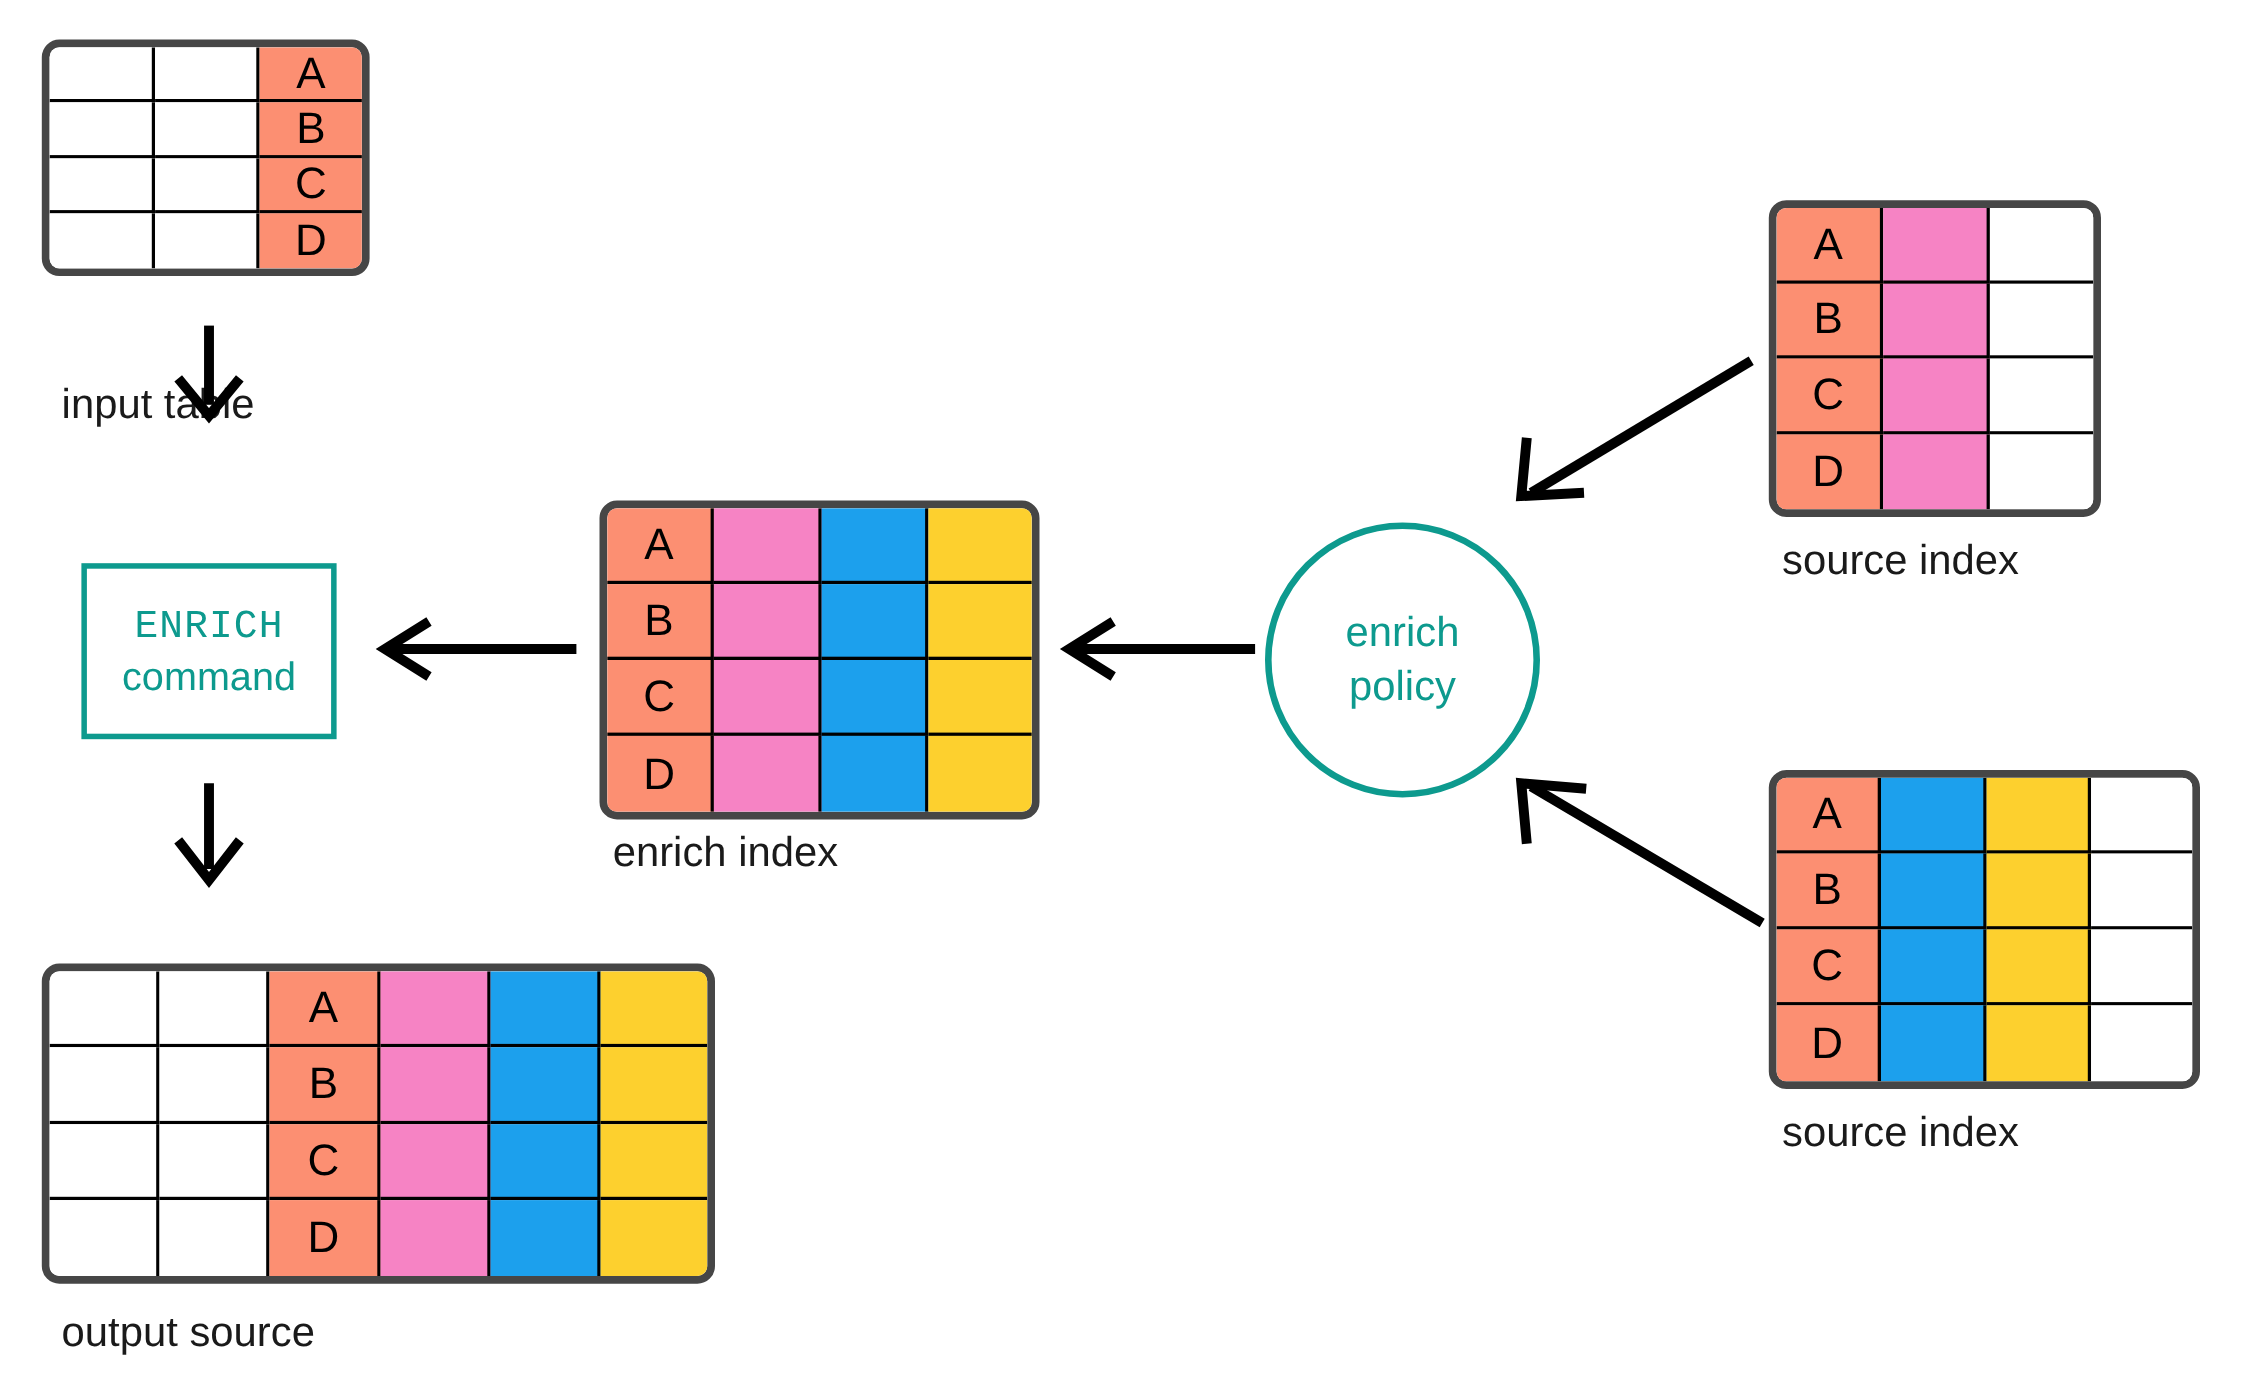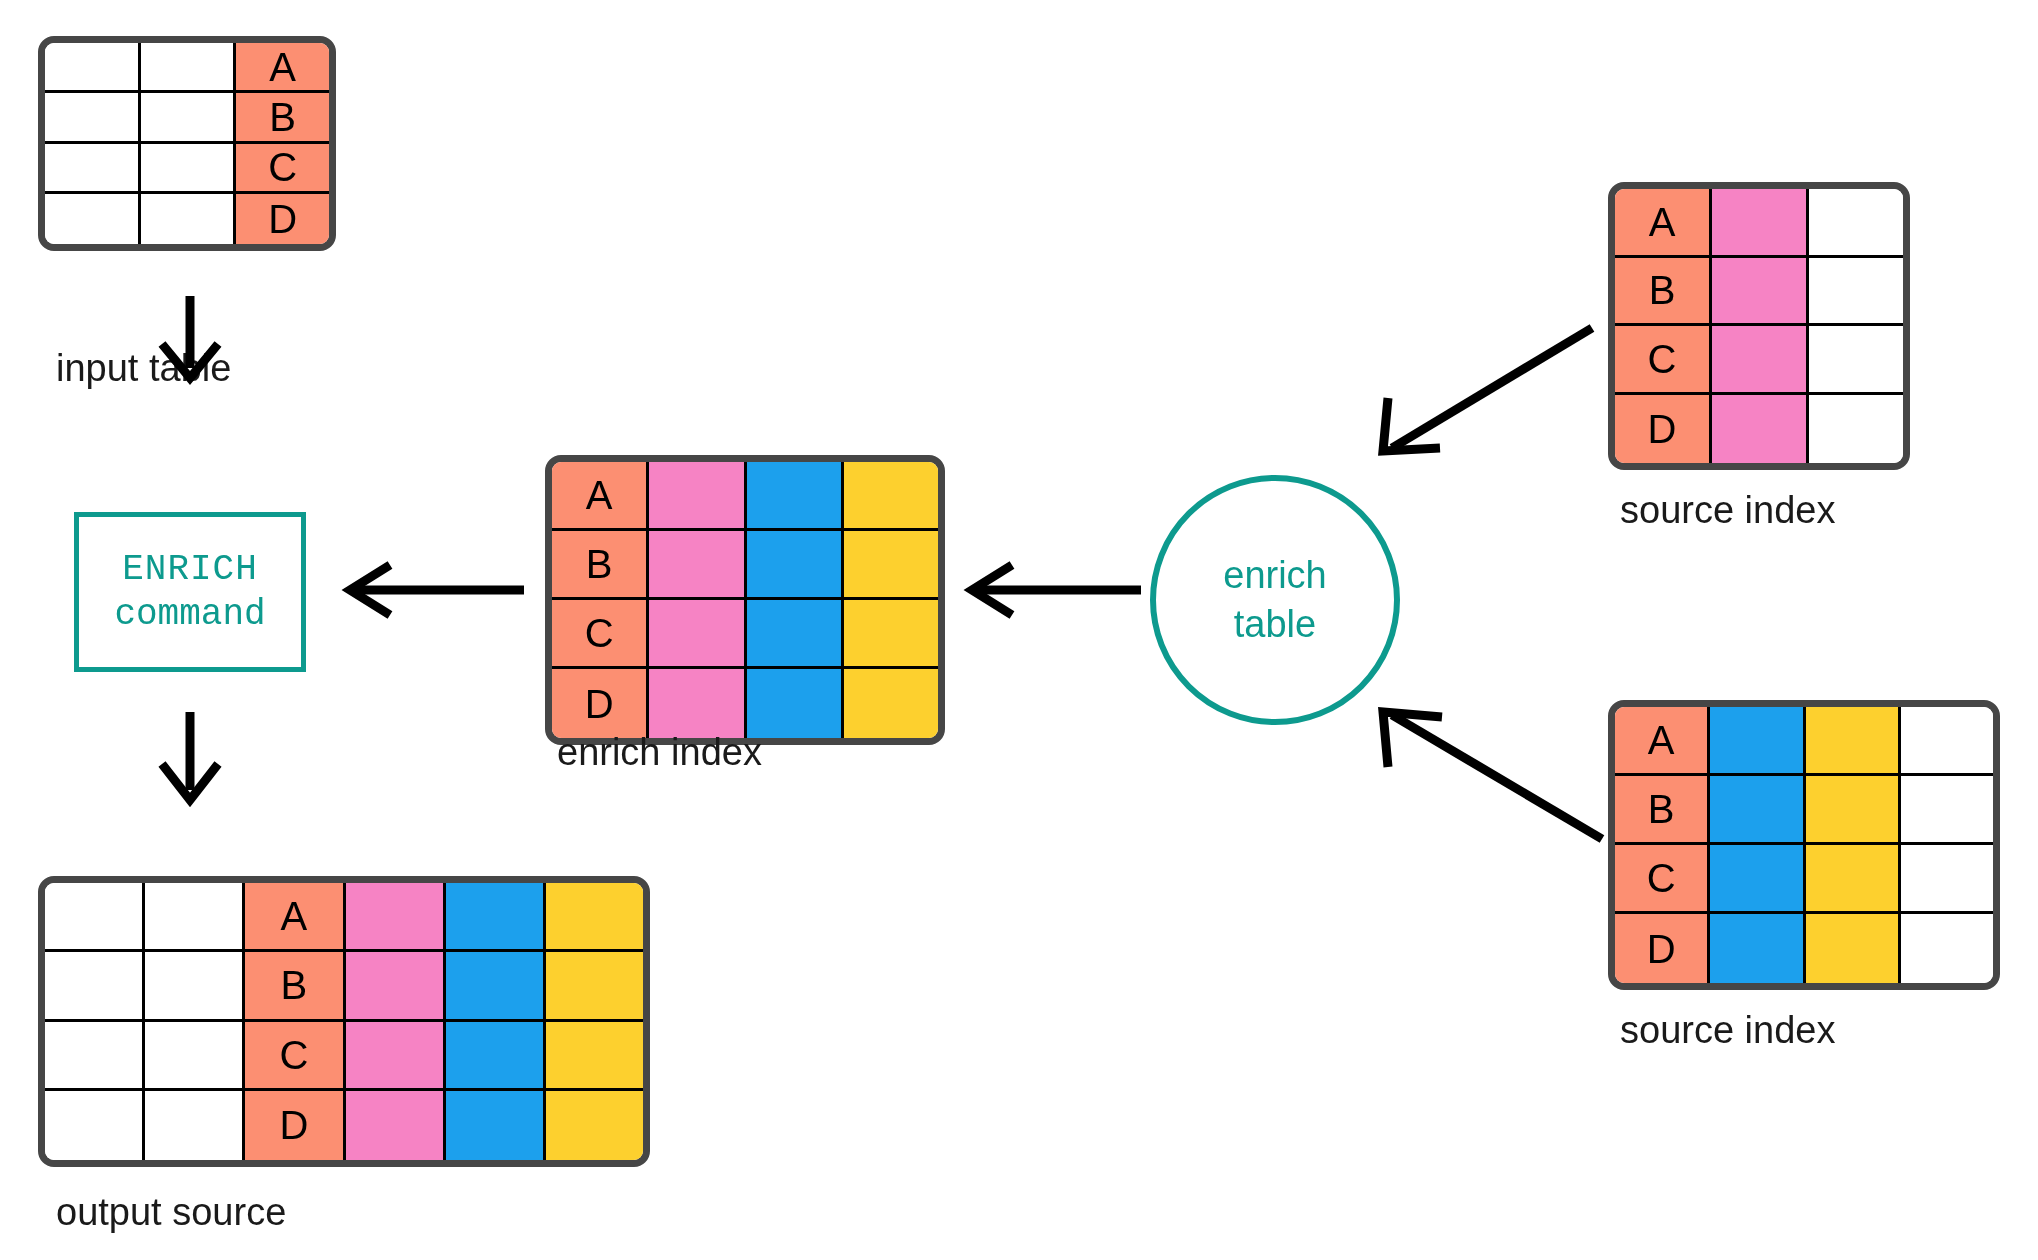--- a/index.html
+++ b/index.html
@@ -73,21 +73,21 @@
     justify-content: center;
     color: #0d9a8e;
   }
   .cmd-mono {
     font-family: "Liberation Mono", monospace;
     font-size: 36px;
     line-height: 1.25;
     letter-spacing: 1px;
   }
   .cmd-sans {
-    font-family: Liberation Mono, monospace;
+    font-family: Liberation Sans, sans-serif;
     font-size: 36px;
     line-height: 1.25;
   }
 
   
   .policy-circle {
     position: absolute;
     box-sizing: border-box;
     border: 6px solid #0d9a8e;
     border-radius: 50%;
@@ -217,30 +217,30 @@
         <div class="tcell" style="background: rgb(28, 160, 237);"></div>
         <div class="tcell" style="background: rgb(253, 208, 46);"></div>
       </div>
       <div class="trow">
         <div class="tcell" style="background: rgb(252, 143, 114);">D</div>
         <div class="tcell" style="background: rgb(246, 131, 196);"></div>
         <div class="tcell" style="background: rgb(28, 160, 237);"></div>
         <div class="tcell" style="background: rgb(253, 208, 46);"></div>
       </div>
     </div>
-  <div class="caption" style="left:557px; top:732px;">enrich index</div>
+  <div class="caption" style="left:557px; top:755px;">enrich index</div>
 
   <svg class="arrow-svg" style="left:960px; top:560px;" width="185" height="60" viewBox="0 0 185 60">
     <line x1="181" y1="30" x2="16" y2="30" stroke="#000000" stroke-width="9" stroke-linecap="butt"></line>
     <path d="M 52 5 L 12 30 L 52 55" stroke="#000000" stroke-width="9" fill="none" stroke-linecap="butt" stroke-linejoin="miter"></path>
   </svg>
 
   <div class="policy-circle" style="left:1150px; top:475px; width:250px; height:250px;">
     <div>enrich</div>
-    <div>table</div>
+    <div>policy</div>
   </div>
 
   <svg class="arrow-svg" style="left:1370px; top:320px;" width="230" height="140" viewBox="0 0 230 140">
     <line x1="222" y1="8" x2="22" y2="128" stroke="#000000" stroke-width="9" stroke-linecap="butt"></line>
     <path d="M 18 78 L 13 131 L 70 128" stroke="#000000" stroke-width="9" fill="none" stroke-linecap="butt" stroke-linejoin="miter"></path>
   </svg>
 
   <div class="tbl" id="tbl-source-top" style="left:1608px; top:182px; width:302px; height:288px;">
       <div class="trow">
         <div class="tcell" style="background: rgb(252, 143, 114);">A</div>

